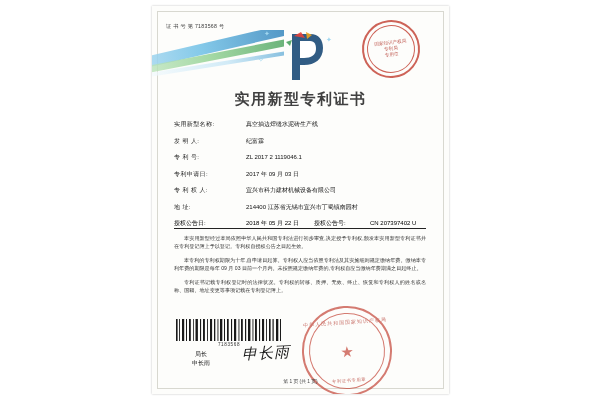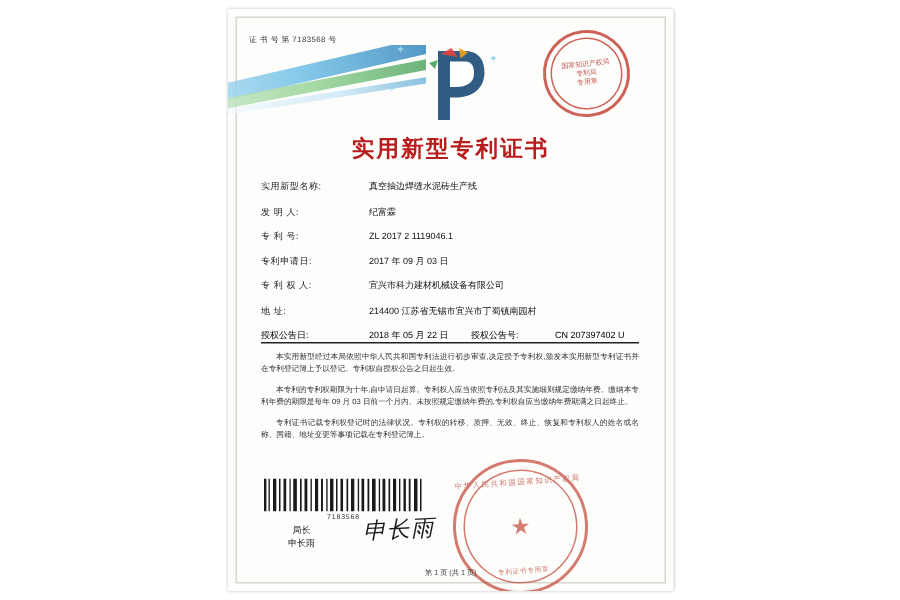--- a/index.html
+++ b/index.html
@@ -107,21 +107,21 @@
   .cert-title {
     position: absolute;
     left: 0;
     right: 0;
     top: 84px;
     text-align: center;
     font-family: "DejaVu Serif", serif;
     font-weight: bold;
     font-size: 15px;
     letter-spacing: 1.5px;
-    color: #b91c1c;
+    color: #404040;
   }
   
   .fields {
     position: absolute;
     left: 22px;
     top: 114px;
     width: 252px;
   }
   .field-row {
     display: flex;

